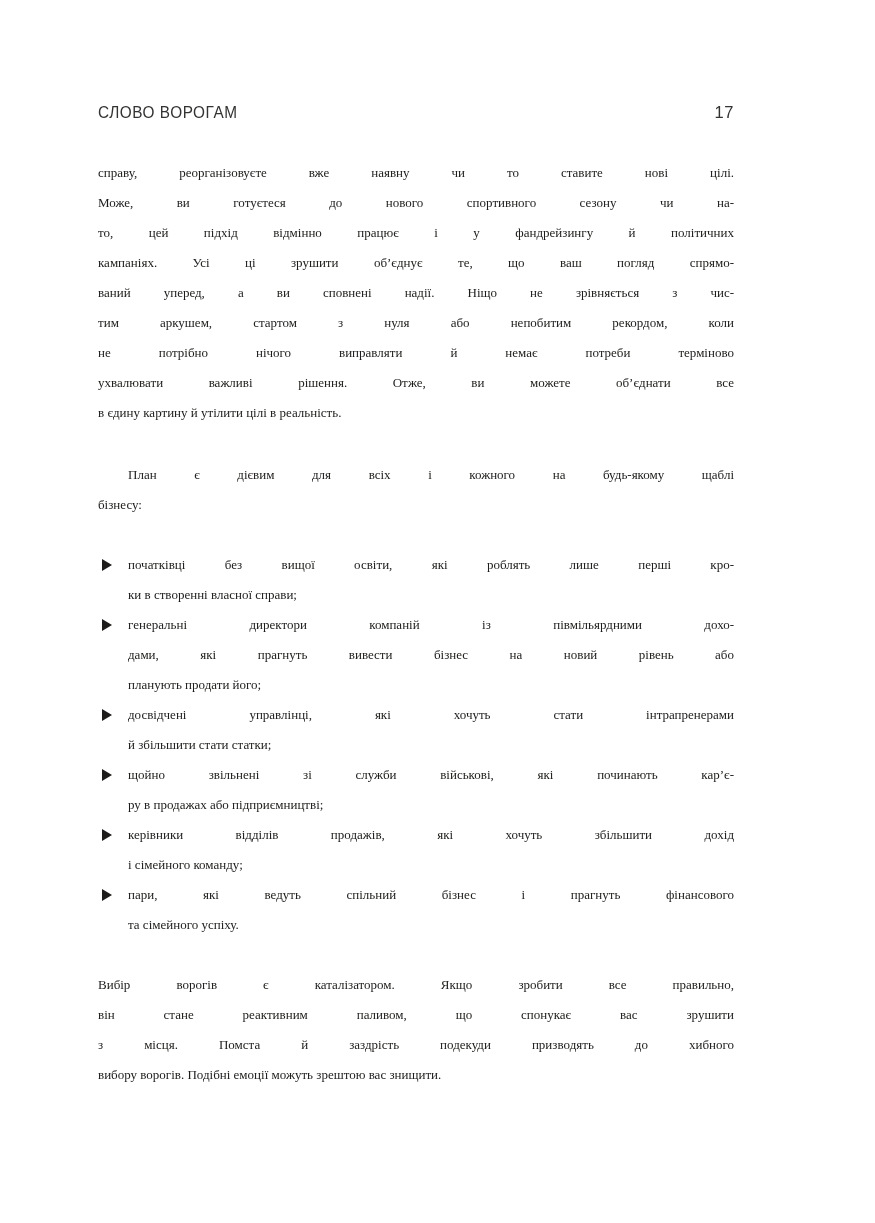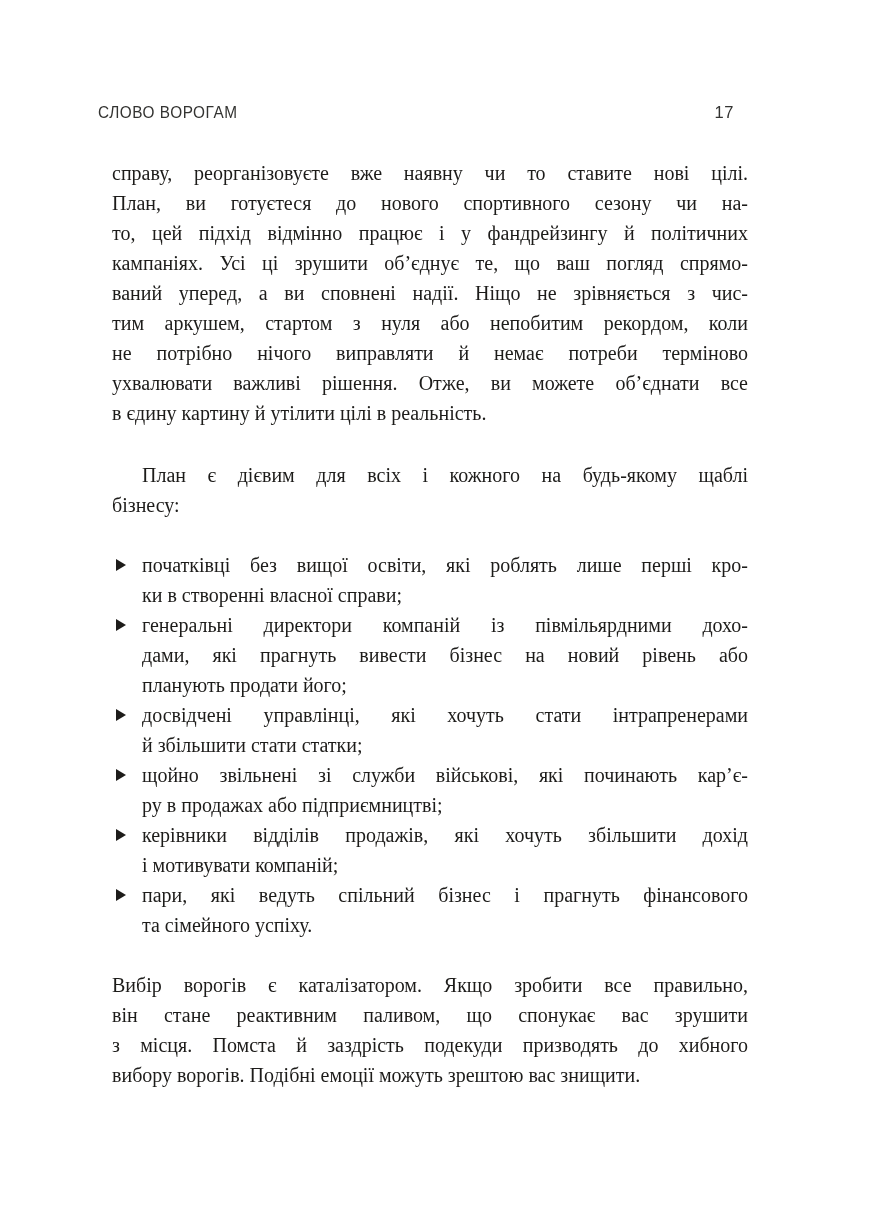--- a/index.html
+++ b/index.html
@@ -29,24 +29,24 @@
     letter-spacing: 0.6px;
     color: #333331;
   }
   .running-header .rh-title {
     display: inline-block;
     transform: scaleX(0.93);
     transform-origin: left center;
   }
   .page-body {
     position: absolute;
-    left: 112px;
+    left: 98px;
     top: 158px;
     width: 636px;
-    font-size: 20px;
+    font-size: 13px;
     line-height: 30px;
     color: #1d1c1a;
   }
   .para { margin: 0; }
   .gap-before { margin-top: 30px; }
   .text-line {
     height: 30px;
     overflow: hidden;
     text-align: justify;
     white-space: normal;
@@ -79,21 +79,21 @@
 <body>
 
 <div class="book-page">
   <div class="running-header">
     <span class="rh-title">СЛОВО ВОРОГАМ</span>
     <span class="rh-page-num">17</span>
   </div>
   <div class="page-body">
       <div class="para">
         <div class="text-line">справу, реорганізовуєте вже наявну чи то ставите нові цілі.</div>
-        <div class="text-line">План, ви готуєтеся до нового спортивного сезону чи на-</div>
+        <div class="text-line">Може, ви готуєтеся до нового спортивного сезону чи на-</div>
         <div class="text-line">то, цей підхід відмінно працює і у фандрейзингу й політичних</div>
         <div class="text-line">кампаніях. Усі ці зрушити об’єднує те, що ваш погляд спрямо-</div>
         <div class="text-line">ваний уперед, а ви сповнені надії. Ніщо не зрівняється з чис-</div>
         <div class="text-line">тим аркушем, стартом з нуля або непобитим рекордом, коли</div>
         <div class="text-line">не потрібно нічого виправляти й немає потреби терміново</div>
         <div class="text-line">ухвалювати важливі рішення. Отже, ви можете об’єднати все</div>
         <div class="text-line last">в єдину картину й утілити цілі в реальність.</div>
       </div>
       <div class="para">
         <div class="text-line indent">План є дієвим для всіх і кожного на будь-якому щаблі</div>
@@ -126,21 +126,21 @@
           <div class="bullet-marker"></div>
           <div class="list-item-text">
             <div class="text-line">щойно звільнені зі служби військові, які починають кар’є-</div>
             <div class="text-line last">ру в продажах або підприємництві;</div>
           </div>
         </div>
         <div class="list-item">
           <div class="bullet-marker"></div>
           <div class="list-item-text">
             <div class="text-line">керівники відділів продажів, які хочуть збільшити дохід</div>
-            <div class="text-line last">і мотивувати компаній;</div>
+            <div class="text-line last">і сімейного команду;</div>
           </div>
         </div>
         <div class="list-item">
           <div class="bullet-marker"></div>
           <div class="list-item-text">
             <div class="text-line">пари, які ведуть спільний бізнес і прагнуть фінансового</div>
             <div class="text-line last">та сімейного успіху.</div>
           </div>
         </div>
       </div>

